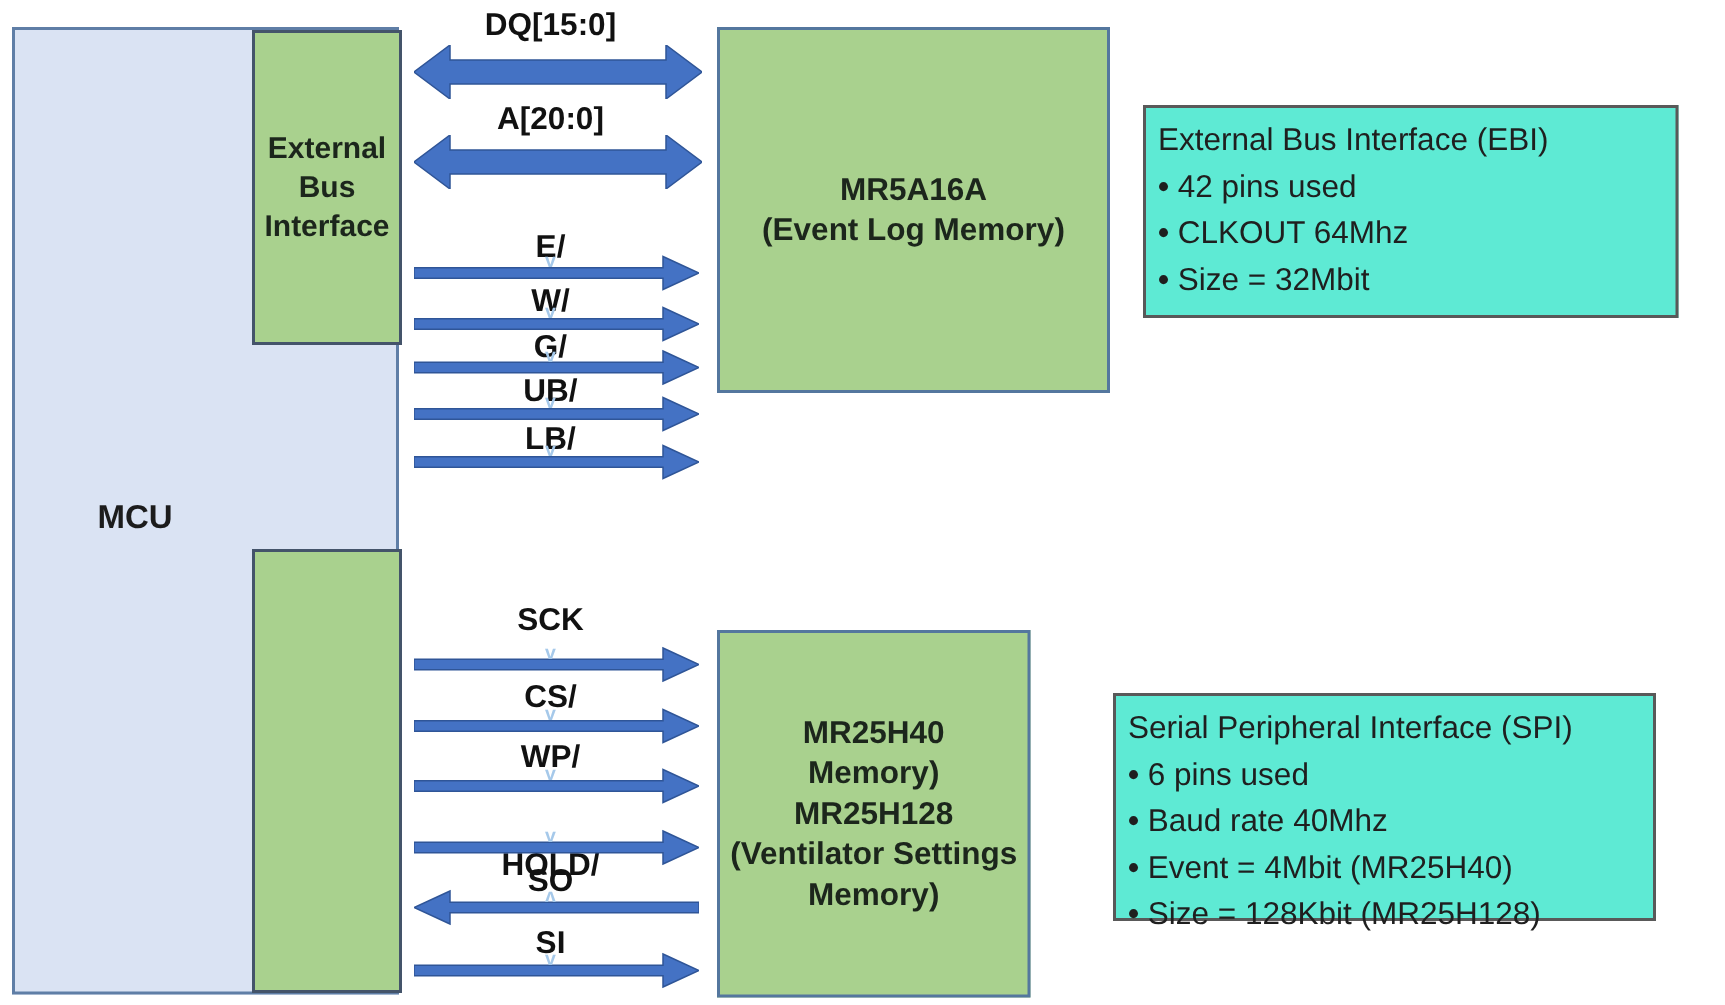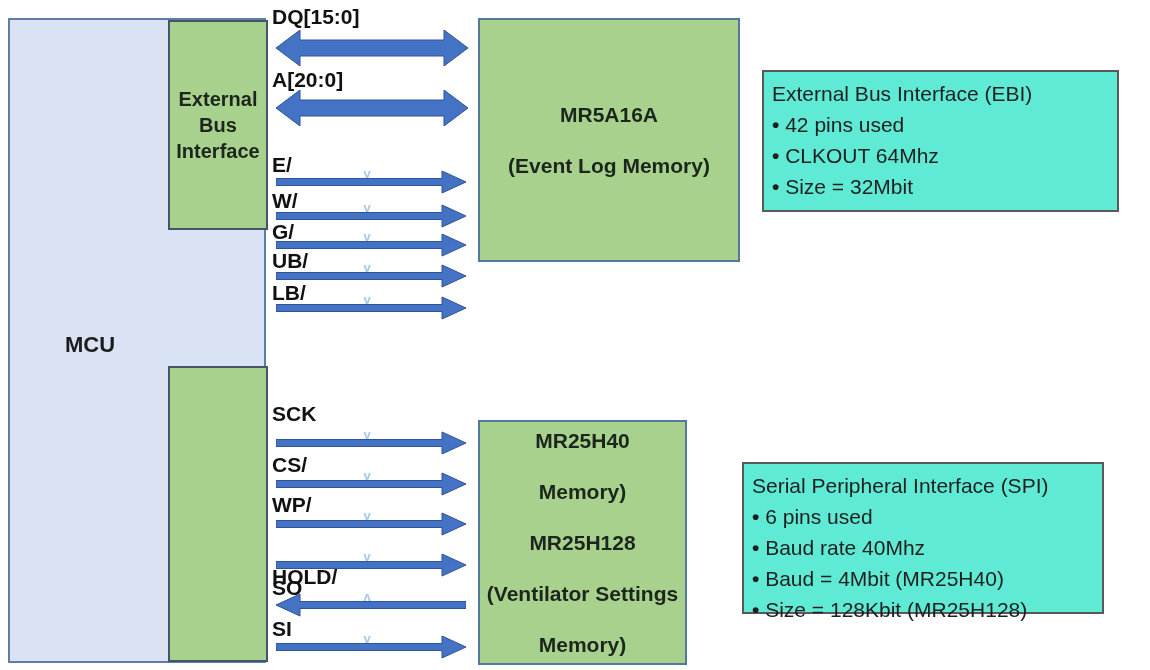--- a/index.html
+++ b/index.html
@@ -17,26 +17,26 @@
     position:absolute;left:0;top:312px;width:160px;text-align:center;
     font-size:22px;font-weight:700;color:#1c1c1c;
   }
   .green{
     background:#a9d18e;border:2px solid #44546a;box-sizing:border-box;
     display:flex;flex-direction:column;align-items:center;justify-content:center;
     text-align:center;color:#1c261c;font-weight:600;
   }
   .ebi-if{left:168px;top:20px;width:100px;height:210px;font-size:20px;line-height:26px;}
   .spi-if{left:168px;top:366px;width:100px;height:296px;}
-  .mem{border:2px solid #54779e;font-size:21px;line-height:27px;gap:24px;}
+  .mem{border:2px solid #54779e;font-size:21px;line-height:27px;}
   .mem-top{left:478px;top:18px;width:262px;height:244px;}
   .mem-bot{left:478px;top:420px;width:209px;height:245px;}
   
   .sig-label{
-    position:absolute;left:272px;width:190px;text-align:left;
+    position:absolute;left:272px;width:190px;text-align:center;
     font-size:21px;font-weight:600;color:#111;line-height:22px;white-space:nowrap;
   }
   svg.arrow{position:absolute;left:276px;}
   .ar{fill:#4472c4;stroke:#2f5597;stroke-width:1;}
   .chev{
     position:absolute;left:359px;width:16px;text-align:center;
     font-size:13px;font-weight:700;color:#a6c9ea;line-height:13px;
   }
   .chev::before{content:"v";}
   .chev.up::before{content:"\028C";}
@@ -161,17 +161,17 @@
     <div class="title">External Bus Interface (EBI)</div>
     <div class="bullet">42 pins used</div>
     <div class="bullet">CLKOUT 64Mhz</div>
     <div class="bullet">Size = 32Mbit</div>
   </div>
 
   <div class="info info-spi">
     <div class="title">Serial Peripheral Interface (SPI)</div>
     <div class="bullet">6 pins used</div>
     <div class="bullet">Baud rate 40Mhz</div>
-    <div class="bullet">Baud = 4Mbit (MR25H40)</div>
+    <div class="bullet">Event = 4Mbit (MR25H40)</div>
     <div class="bullet">Size = 128Kbit (MR25H128)</div>
   </div>
 
 </div>
 
 </body></html>

